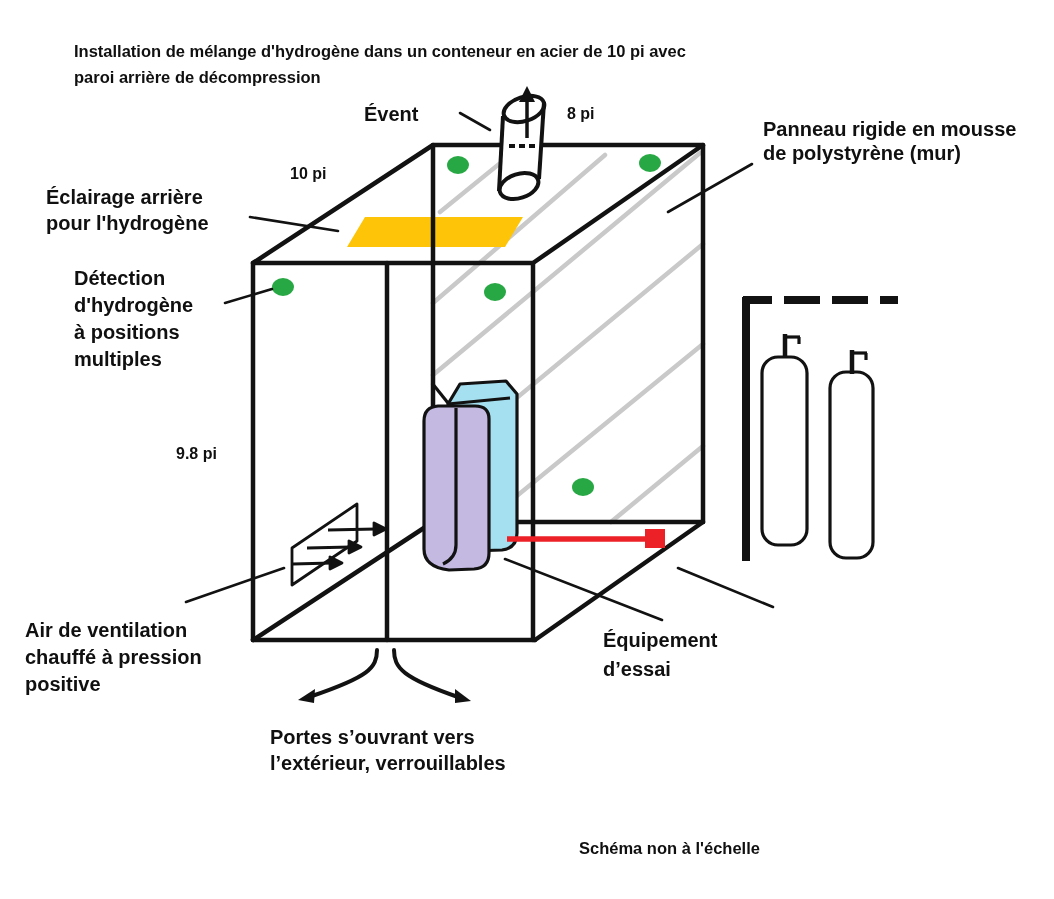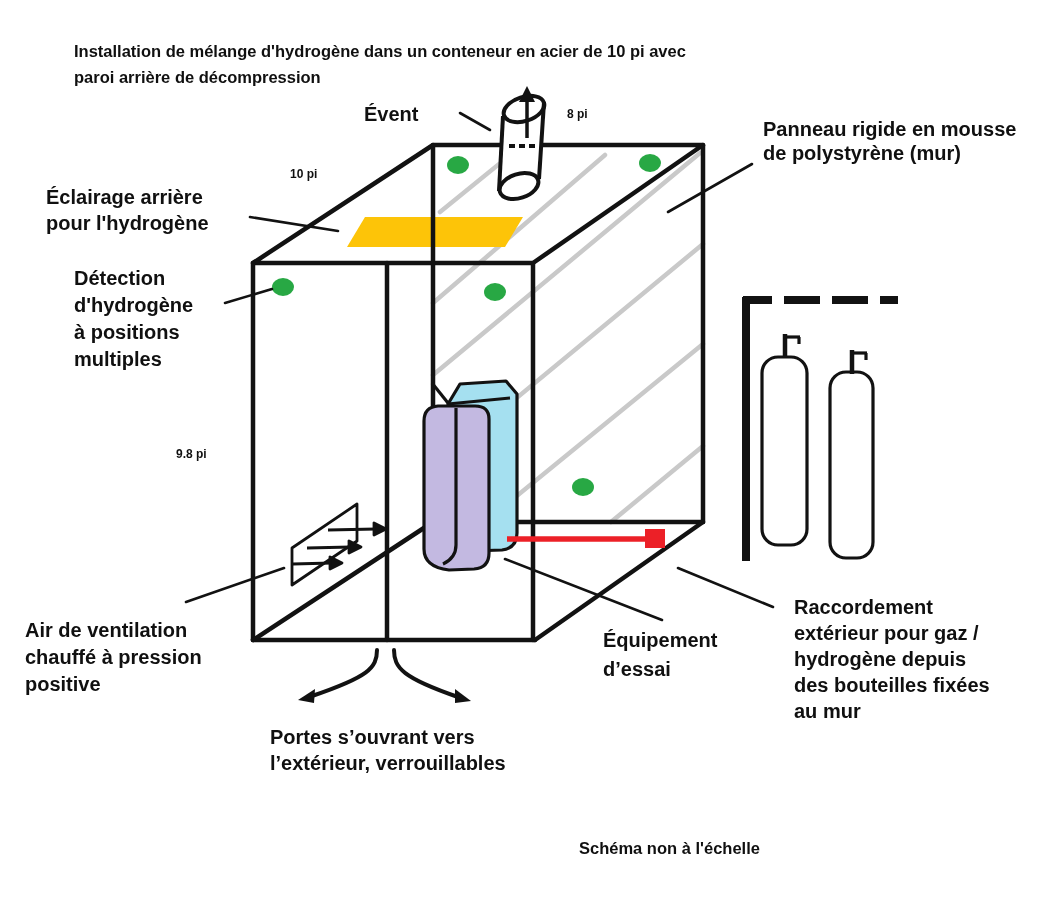--- a/index.html
+++ b/index.html
@@ -5,21 +5,21 @@
   html,body{margin:0;padding:0;background:#ffffff;}
   #stage{
     position:relative;width:1054px;height:899px;background:#ffffff;overflow:hidden;
     font-family:"Liberation Sans","DejaVu Sans",sans-serif;
   }
   #diagram-svg{position:absolute;left:0;top:0;}
   .label{
     position:absolute;font-weight:700;color:#101010;white-space:pre-line;
     font-size:20px;line-height:26px;letter-spacing:0px;
   }
-  .dim{font-size:12px;}
+  .dim{font-size:16px;}
 </style>
 </head>
 <body>
 
 <div id="stage">
 
   <svg id="diagram-svg" width="1054" height="899" viewBox="0 0 1054 899">
 
     <g style="stroke:var(--c-panel_stripe_gray,#c9c9c9);stroke-width:4.5;stroke-linecap:round;fill:none;">
       <line x1="440" y1="212" x2="509" y2="156"></line>
@@ -160,23 +160,18 @@
 
   <div class="label dim" style="left:176px;top:441px;">9.8 pi</div>
 
   <div class="label" style="left:25px;top:617px;line-height:27px;">Air de ventilation
 chauffé à pression
 positive</div>
 
   <div class="label" style="left:603px;top:626px;line-height:29px;">Équipement
 d’essai</div>
 
-  <div class="label" style="left:794px;top:594px;line-height:26px;">Raccordement
-extérieur pour gaz /
-hydrogène depuis
-des bouteilles fixées
-au mur</div>
 
   <div class="label" style="left:270px;top:724px;line-height:26px;">Portes s’ouvrant vers
 l’extérieur, verrouillables</div>
 
   <div class="label" style="left:579px;top:835px;font-size:16.5px;">Schéma non à l'échelle</div>
 </div>
 
 </body></html>

